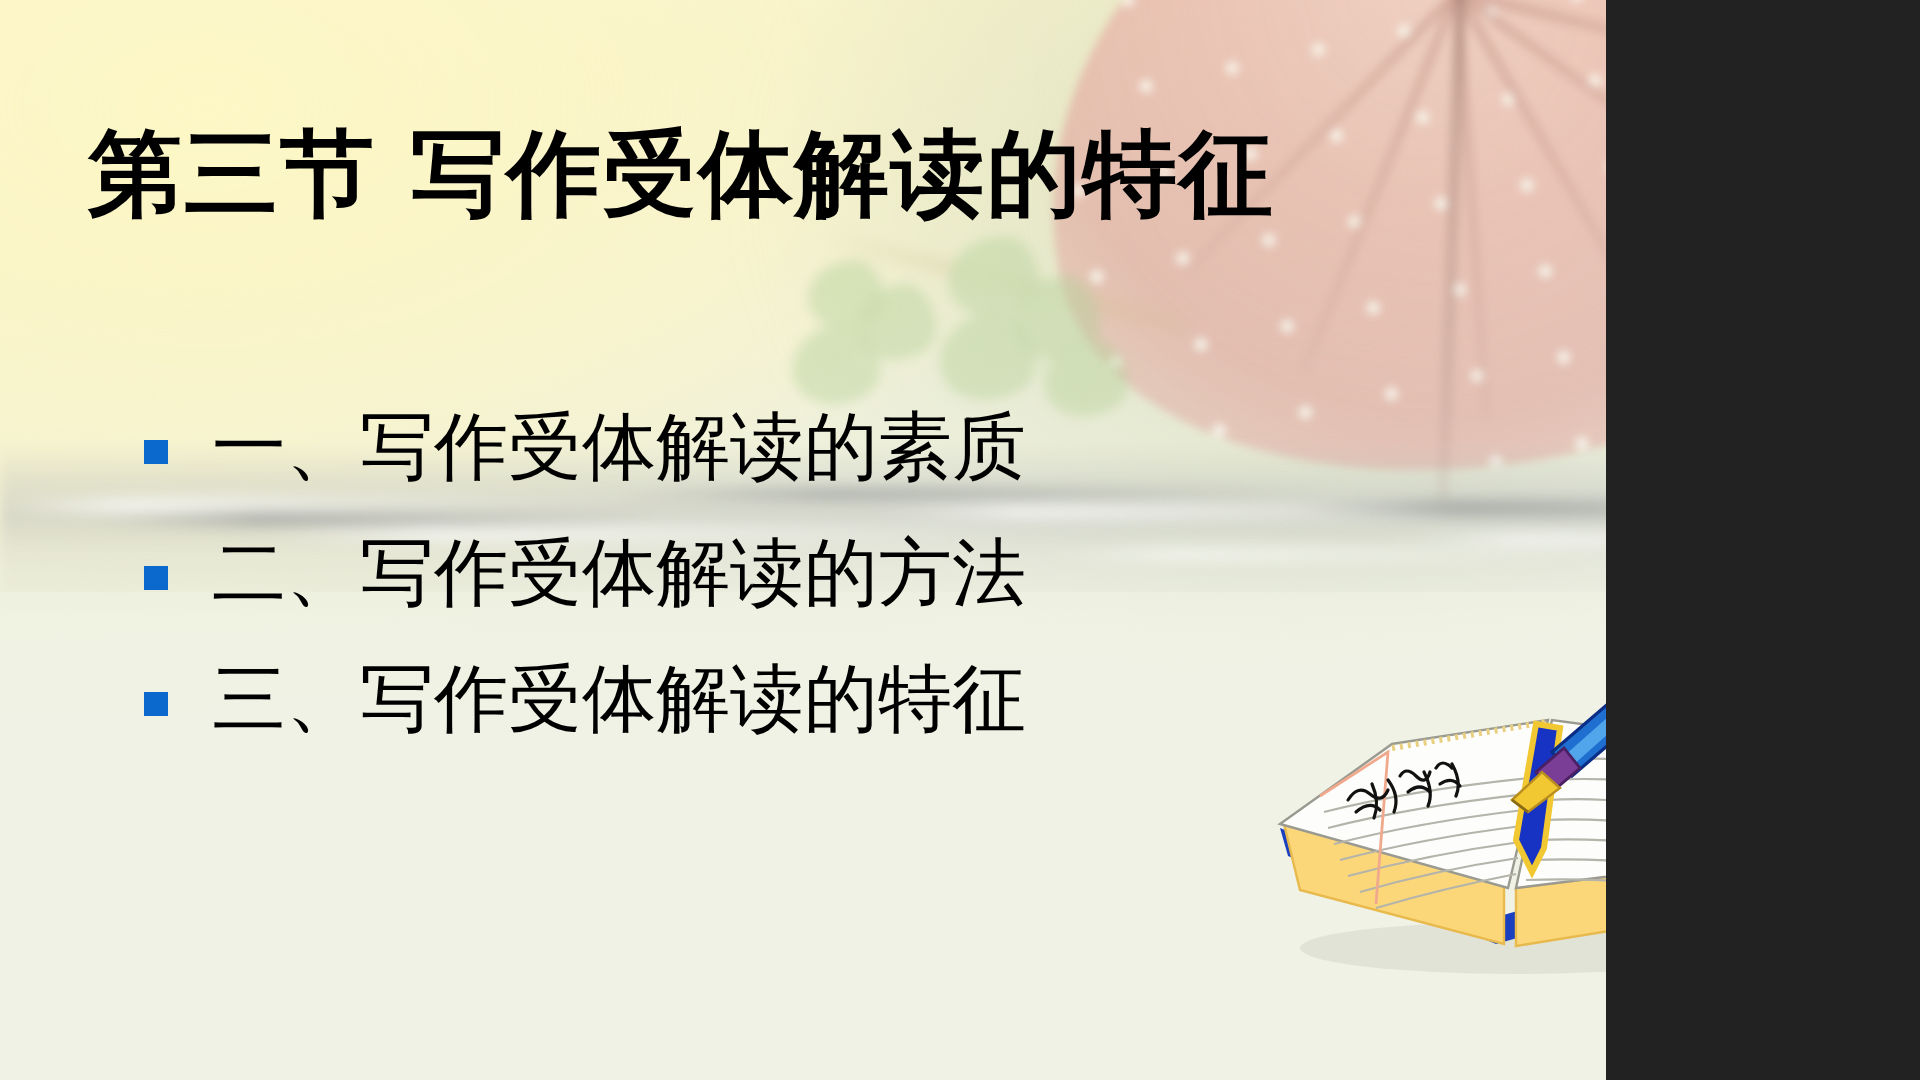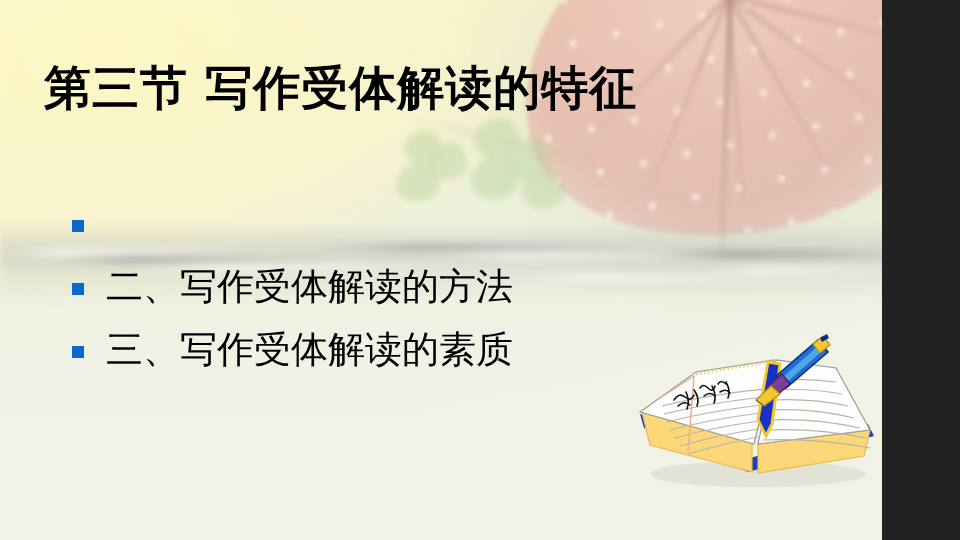--- a/index.html
+++ b/index.html
@@ -3,21 +3,21 @@
 <meta charset="utf-8">
 <title>Slide</title>
 <style>
   html, body {
     margin: 0;
     padding: 0;
     background: #222;
   }
   #slide {
     position: relative;
-    width: 882px;
+    width: 803px;
     height: 540px;
     overflow: hidden;
     font-family: "Liberation Serif", "DejaVu Serif", serif;
     
     background:
       linear-gradient(168deg,
         #FAF6D8 0%,
         #F7F3CE 14%,
         #F4F2D4 28%,
         #EFF1DD 42%,
@@ -253,28 +253,29 @@
     <div class="ripple" style="left:520px; top:52px; width:300px; height:6px;"></div>
   </div>
 
   <div class="bg-layer" id="lower-wash"></div>
 
   <h1 id="title">第三节  写作受体解读的特征</h1>
 
   <ul id="bullet-list">
     <li>
       <span class="bullet-marker" style="background:#0B68CC;"></span>
+      <span class="bullet-text">一、写作受体解读的素质</span>
     </li>
     <li>
       <span class="bullet-marker" style="background:#0B68CC;"></span>
       <span class="bullet-text">二、写作受体解读的方法</span>
     </li>
     <li>
       <span class="bullet-marker" style="background:#0B68CC;"></span>
-      <span class="bullet-text">三、写作受体解读的素质</span>
+      <span class="bullet-text">三、写作受体解读的特征</span>
     </li>
   </ul>
 
   <div id="book-art">
     <svg width="250" height="160" viewBox="0 0 250 160" xmlns="http://www.w3.org/2000/svg">
 
       <ellipse cx="128" cy="142" rx="108" ry="13" fill="#C9C9BC" opacity="0.35"></ellipse>
 
       <path d="M10 82 L14 96 L118 140 L244 104 L238 92 L120 126 Z" fill="#1A3FBF"></path>
 

